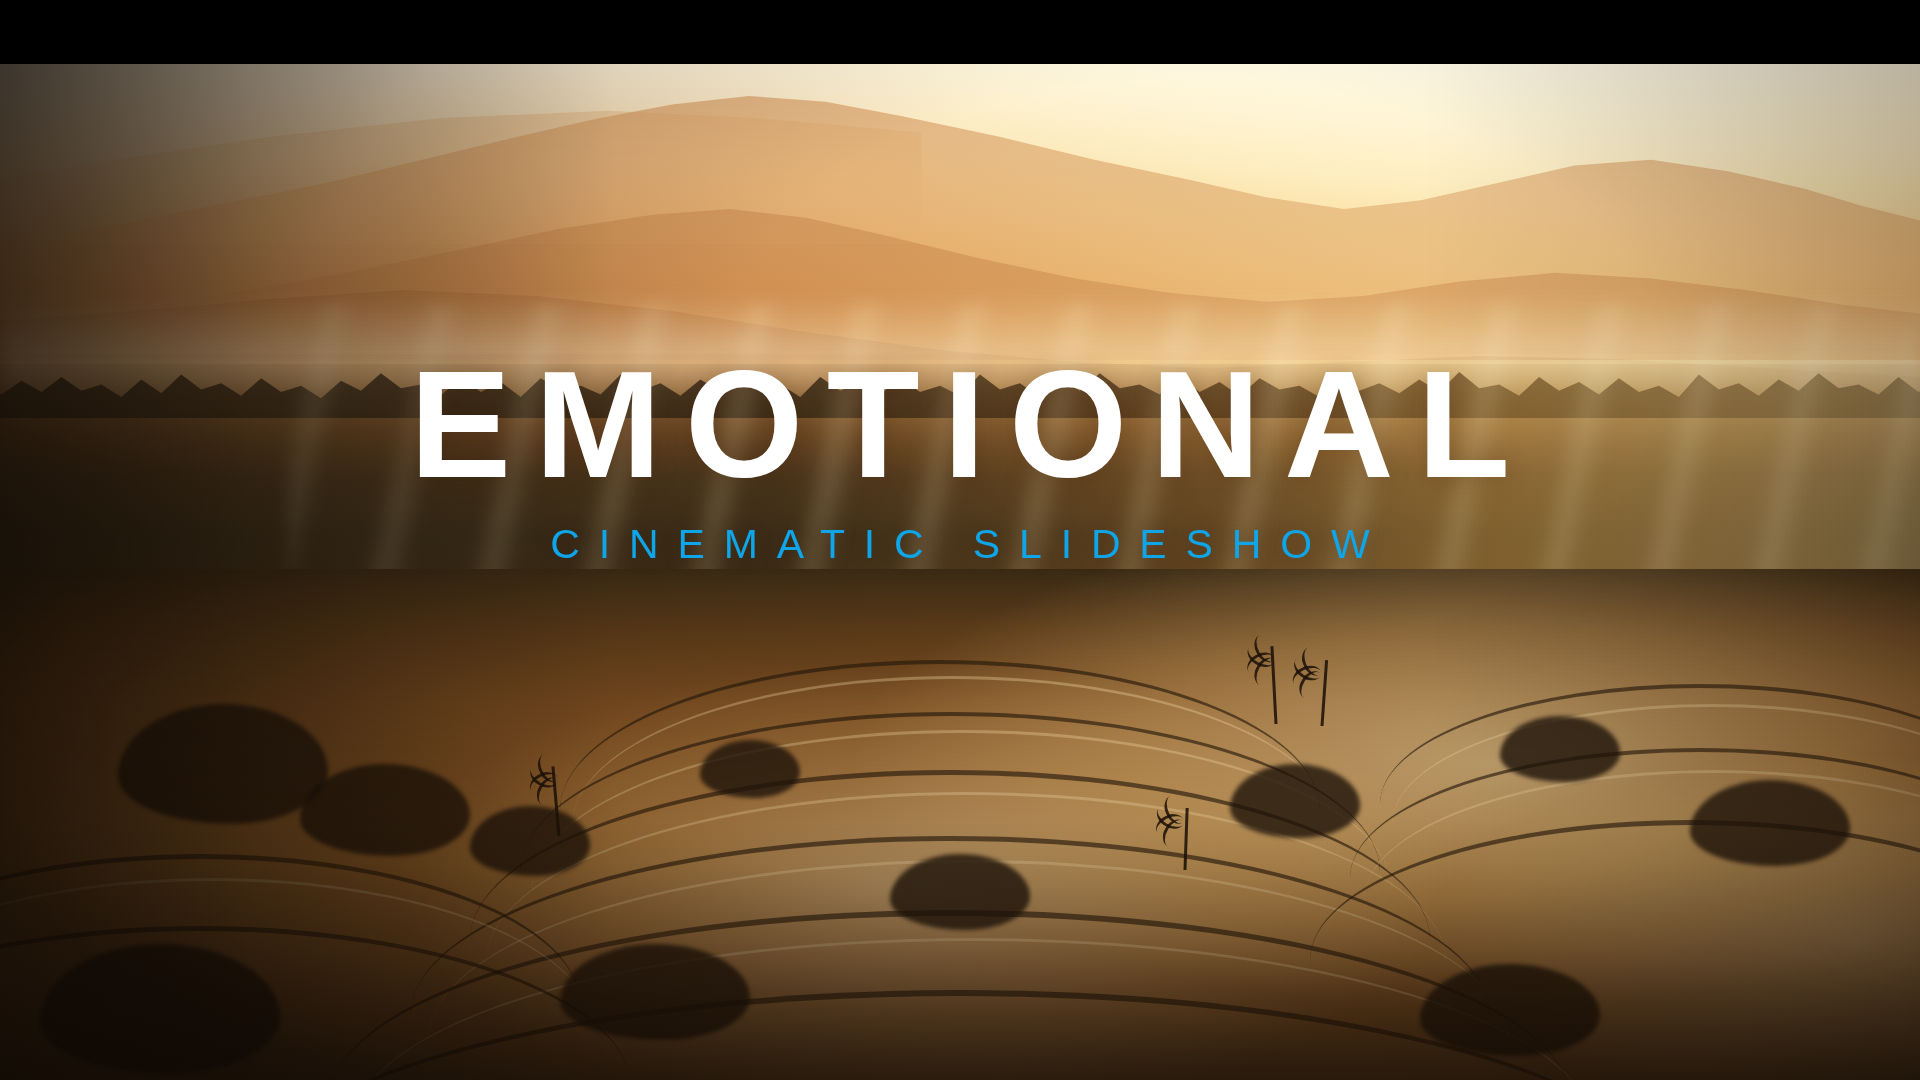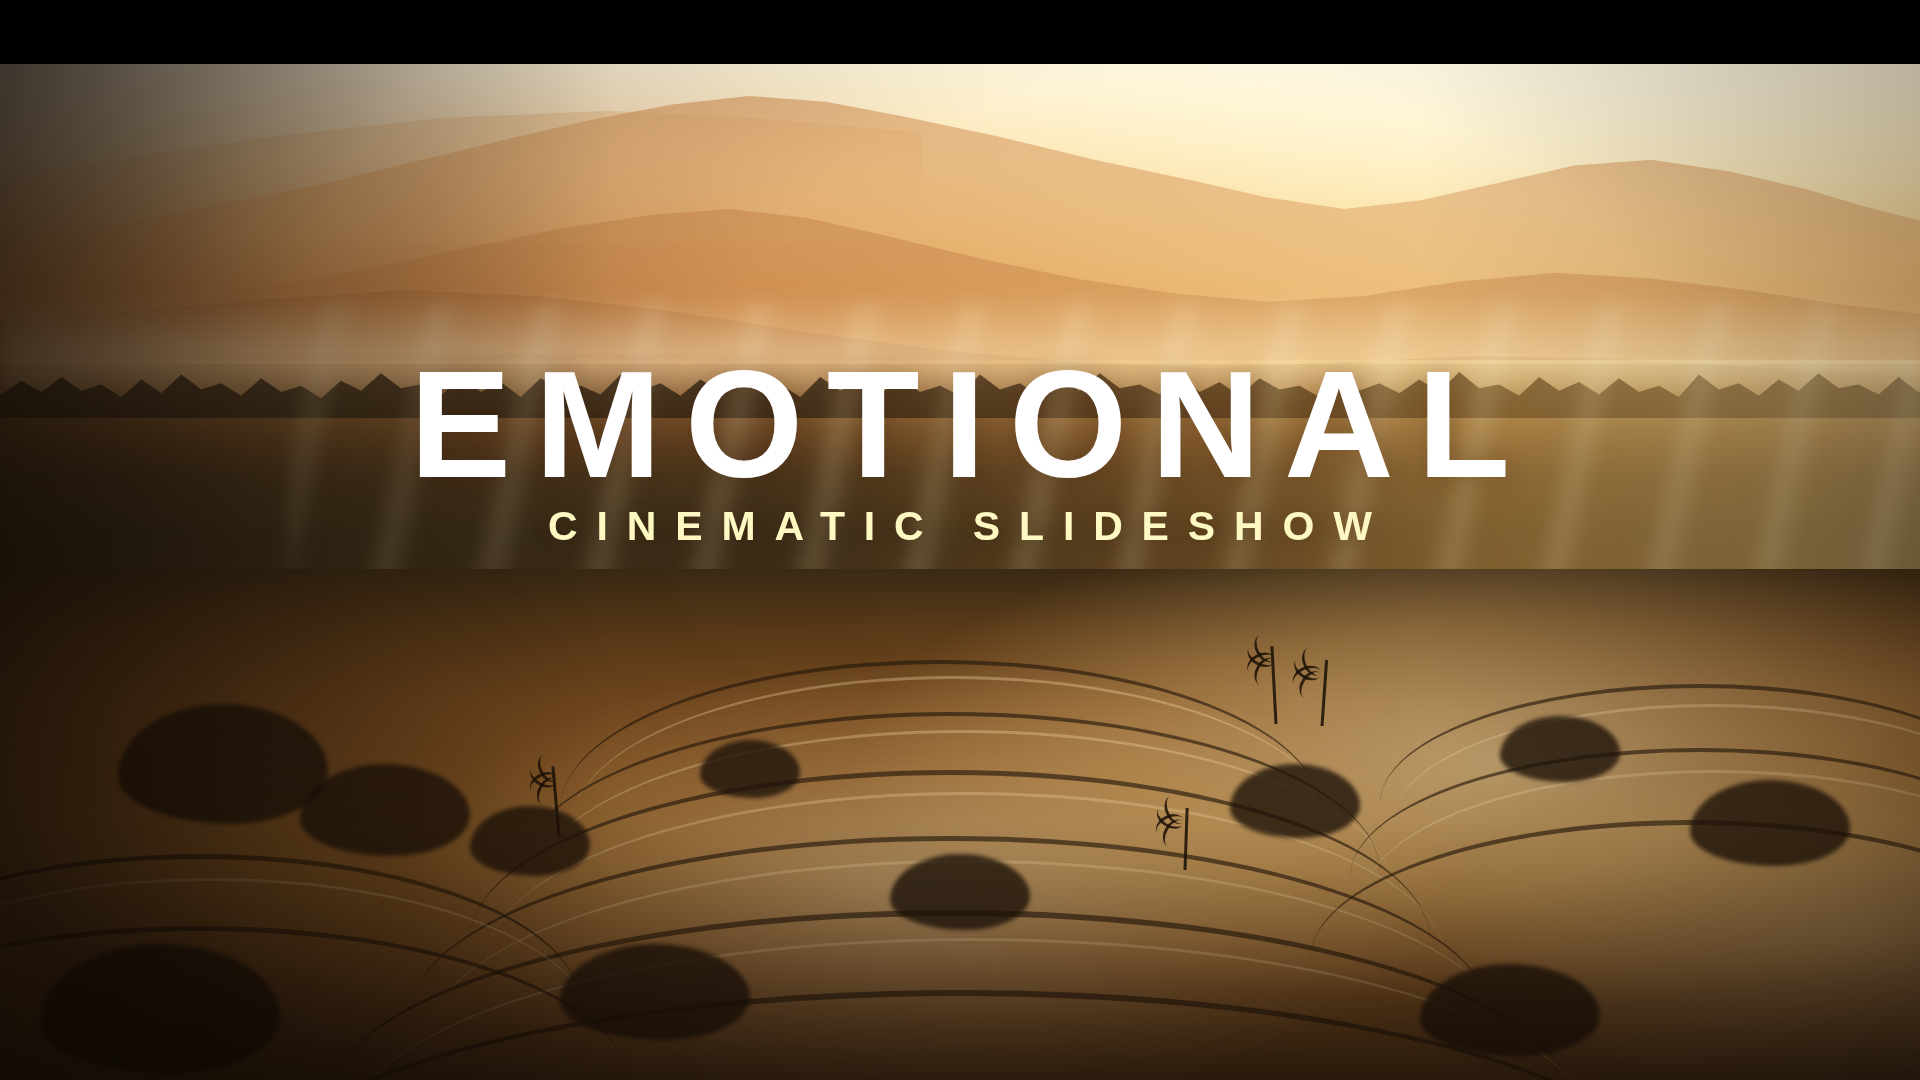--- a/index.html
+++ b/index.html
@@ -279,24 +279,24 @@
     font-weight:700;
     font-size:152px;
     line-height:.96;
     letter-spacing:.155em;
     text-indent:.155em;
     white-space:nowrap;
     text-shadow:0 2px 26px rgba(60,26,6,.26);
   }
 
   #sub-title {
-    margin-top:8px;
-    color:#fef9c3;
+    margin-top:26px;
+    color:#0ea5e9;
     font-family:"Liberation Sans", sans-serif;
-    font-weight:700;
+    font-weight:400;
     font-size:41px;
     line-height:1;
     letter-spacing:.46em;
     text-indent:.46em;
     white-space:nowrap;
     text-shadow:0 2px 16px rgba(60,26,6,.34);
   }
 </style>
 </head>
 <body>

